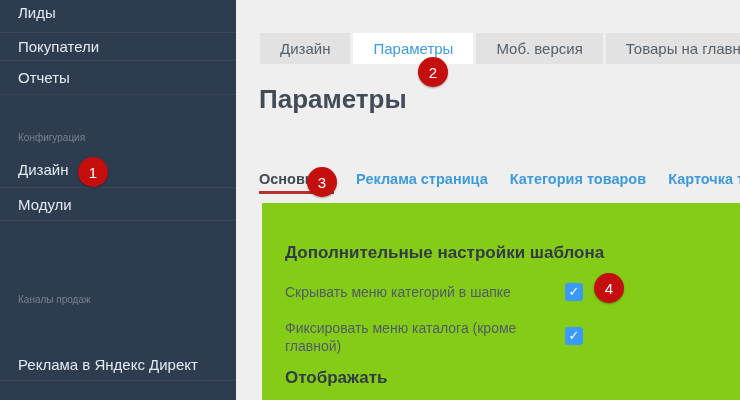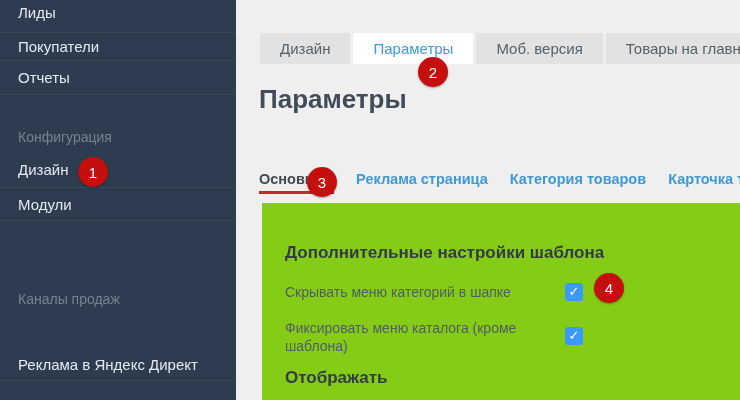--- a/index.html
+++ b/index.html
@@ -5,21 +5,21 @@
   * { margin:0; padding:0; box-sizing:border-box; }
   html,body { width:740px; height:400px; overflow:hidden; }
   body { font-family:"Liberation Sans","DejaVu Sans",sans-serif; }
   #app { position:relative; width:740px; height:400px; background:#efefef; overflow:hidden; }
 
   
   .sidebar { position:absolute; left:0; top:0; width:236px; height:400px; background:#2d3c4e; z-index:2; }
   .sb-row { position:absolute; left:0; right:0; display:flex; align-items:center; padding-left:18px; }
   .sb-item { color:#e4eaf1; font-size:15px; border-bottom:1px solid #3a4757; cursor:pointer; }
   .sb-item.active { background:#222e3c; }
-  .sb-section { color:#76838f; font-size:14px; }
+  .sb-section { color:#76838f; font-size:10px; }
   .r1  { top:-8px;  height:41px; }
   .r2  { top:33px;  height:28px; }
   .r3  { top:61px;  height:34px; }
   .r4  { top:122px; height:30px; }
   .r5  { top:152px; height:36px; }
   .r6  { top:188px; height:33px; }
   .r7  { top:221px; height:30px; }
   .r8  { top:284px; height:30px; }
   .r9  { top:314px; height:35px; }
   .r10 { top:349px; height:32px; }
@@ -112,21 +112,21 @@
   </div>
 
   <section class="card">
     <h2 class="card-heading h-template">Дополнительные настройки шаблона</h2>
 
     <div class="setting-label lbl-1">Скрывать меню категорий в шапке</div>
     <div class="checkbox cb-1">
       <span class="check">✓</span>
     </div>
 
-    <div class="setting-label lbl-2">Фиксировать меню каталога (кроме шаблона)</div>
+    <div class="setting-label lbl-2">Фиксировать меню каталога (кроме главной)</div>
     <div class="checkbox cb-2">
       <span class="check">✓</span>
     </div>
 
     <h2 class="card-heading h-display">Отображать</h2>
   </section>
 
   <div class="badge b1">1</div>
   <div class="badge b2">2</div>
   <div class="badge b3">3</div>

